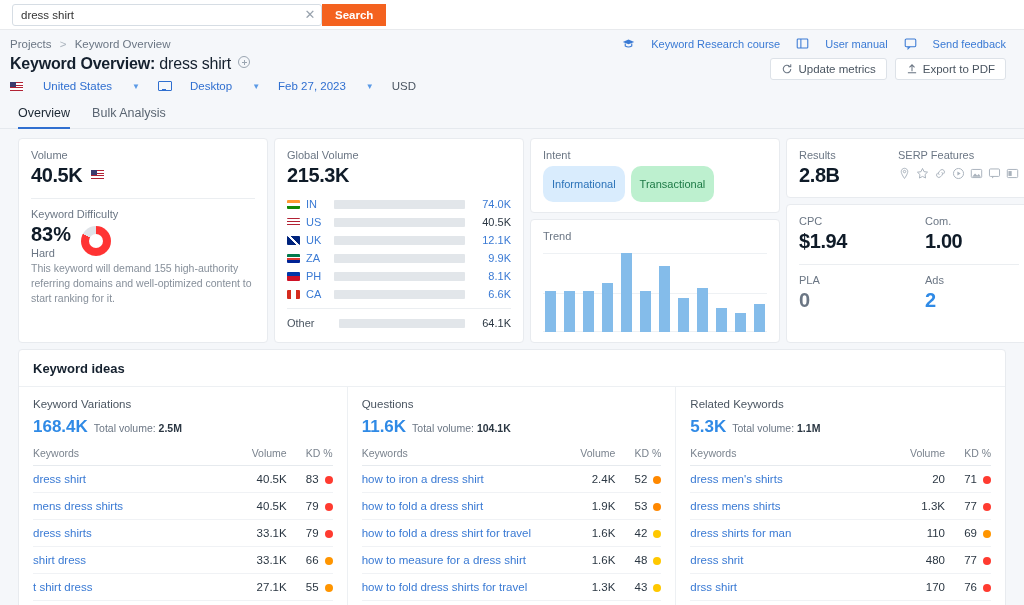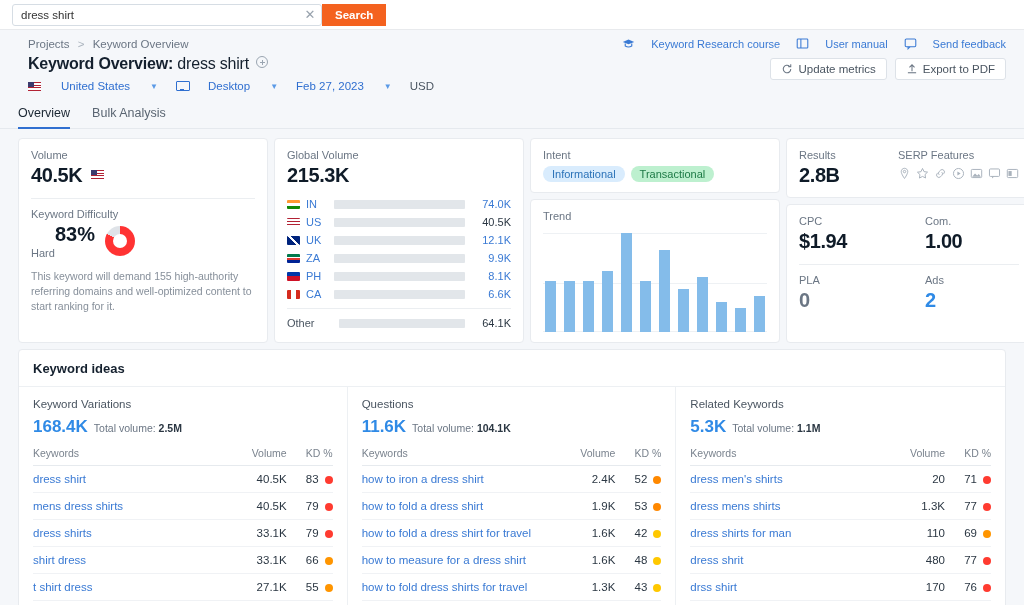--- a/index.html
+++ b/index.html
@@ -34,21 +34,21 @@
     width: 22px; text-align: center; color: #98a2ad;
     font-size: 13px; line-height: 20px; cursor: pointer; user-select: none;
   }
   .search-btn {
     background: #f4621f; color: #fff; border: 0;
     height: 22px; padding: 0 13px; font-size: 11.5px; font-weight: bold;
     font-family: "Liberation Sans", sans-serif; cursor: pointer;
   }
 
   
-  .header { padding: 8px 18px 0 28px; position: relative; }
+  .header { padding: 8px 18px 0 10px; position: relative; }
   .crumbs { font-size: 11.5px; color: #6b7684; margin-bottom: 5px; }
   .crumbs .sep { color: #aab3bd; margin: 0 5px; }
   .crumbs a { color: #6b7684; text-decoration: none; cursor: pointer; }
   .page-title { font-size: 16px; font-weight: bold; color: #14202e; letter-spacing: -.2px; }
   .page-title .kw { font-weight: normal; }
   .plus-icon {
     display: inline-block; width: 12px; height: 12px; border: 1.2px solid #9aa5b1;
     border-radius: 50%; position: relative; vertical-align: 1px; margin-left: 3px; cursor: pointer;
   }
   .plus-icon::before, .plus-icon::after {
@@ -98,44 +98,44 @@
     gap: 6px; padding: 9px 18px 0 18px;
   }
   .card { background: #fff; border: 1px solid #e8ebef; border-radius: 4px; padding: 10px 12px; }
   .col { display: flex; flex-direction: column; gap: 6px; }
   .lbl { font-size: 11px; color: #6b7684; margin-bottom: 3px; }
   .big { font-size: 20px; font-weight: bold; color: #0f1b28; letter-spacing: -.4px; }
 
   .card-divider { height: 1px; background: #ebeef1; margin: 11px 0 9px 0; }
 
   .kd-row { display: flex; align-items: center; gap: 10px; }
-  .kd-val { font-size: 20px; font-weight: bold; color: #0f1b28; margin-left: 24px; }
+  .kd-val { font-size: 20px; font-weight: bold; color: #0f1b28; }
   .kd-sub { font-size: 11px; color: #6b7684; margin-top: 1px; }
   .donut { width: 30px; height: 30px; border-radius: 50%;
            background: conic-gradient(from 0deg, #f33 0% 83%, #dfe3e8 83% 100%);
            position: relative; }
   .donut::after { content:''; position:absolute; inset:8px; background:#fff; border-radius:50%; }
-  .kd-note { font-size: 10.5px; color: #868f9a; line-height: 1.45; margin-top: 10px; }
+  .kd-note { font-size: 10.5px; color: #868f9a; line-height: 1.45; margin-top: 2px; }
 
   
   .gv-list { margin-top: 8px; }
   .gv-row { display: flex; align-items: center; height: 18px; gap: 6px; }
   .gv-flag { width: 13px; height: 9px; flex: none; border-radius: 1px; }
   .gv-code { width: 22px; font-size: 11px; color: #3a7ad4; flex: none; }
   .gv-code.other { color: #4a5561; width: 46px; }
   .gv-track { flex: 1; height: 9px; background: #e2e6ea; border-radius: 1px; overflow: hidden; }
   .gv-fill { height: 100%; background: #39a5f7; }
   .gv-fill.dark { background: #0c64c8; }
   .gv-num { width: 40px; text-align: right; font-size: 11px; color: #3a7ad4; flex: none; }
   .gv-num.dark { color: #2b3743; }
   .gv-sep { height: 1px; background: #ebeef1; margin: 5px 0 5px 0; }
 
   
   .pills { display: flex; gap: 6px; margin-top: 5px; }
-  .pill { border-radius: 10px; padding: 2px 9px; font-size: 11px; }
+  .pill { border-radius: 10px; padding: 12px 9px; font-size: 11px; }
   .pill.info { background: #d9ecfd; color: #2b72b8; }
   .pill.trans { background: #bdf0cf; color: #1d7a46; }
 
   
   .trend-card { flex: 1; display: flex; flex-direction: column; }
   .trend-chart { position: relative; flex: 1; margin-top: 8px; min-height: 78px; }
   .gridline { position: absolute; left: 0; right: 0; height: 1px; background: #eef1f4; }
   .bars { position: absolute; left: 0; right: 0; bottom: 0; top: 0;
           display: flex; align-items: flex-end; justify-content: space-between; padding: 0 2px; }
   .bar { width: 11px; background: #84bcea; }

